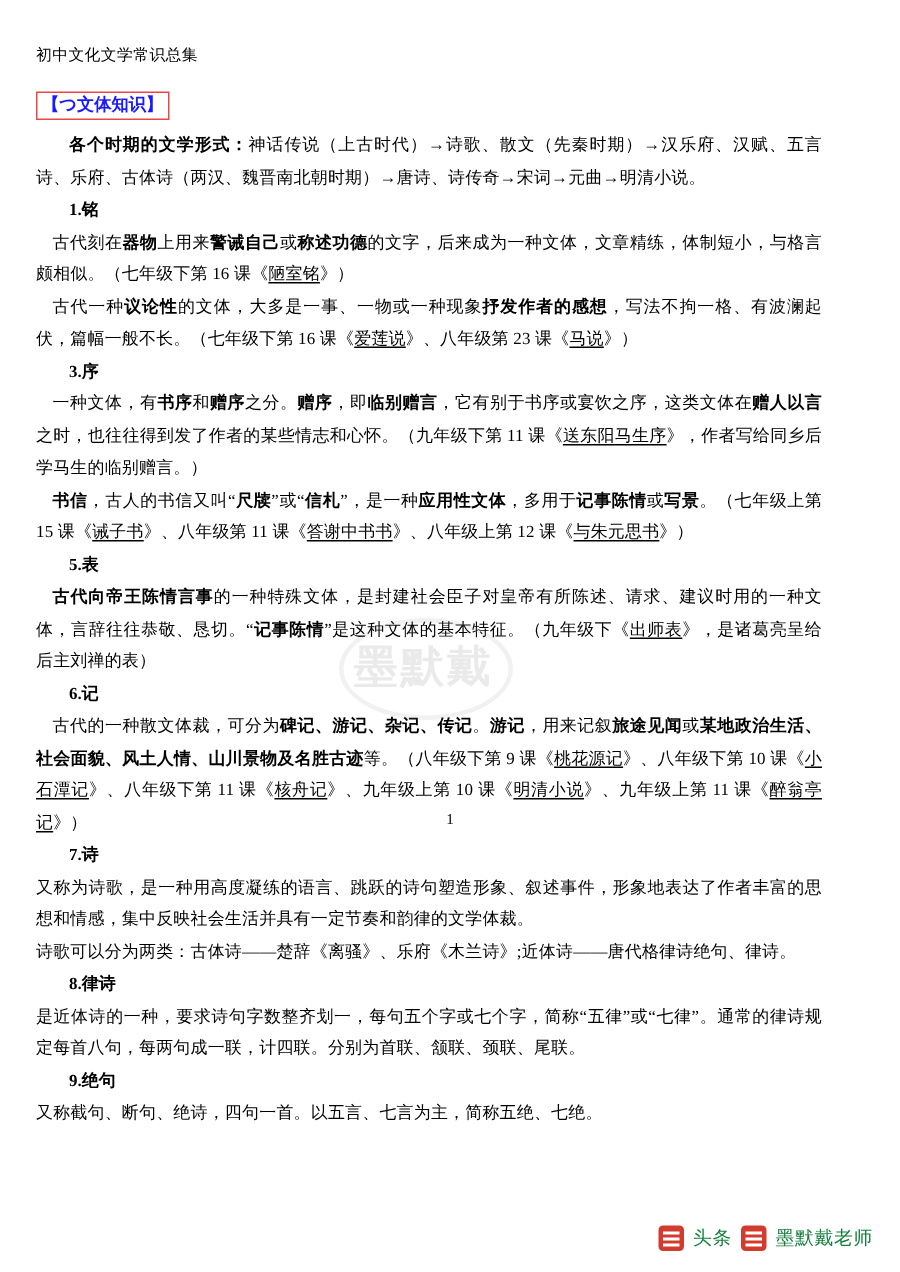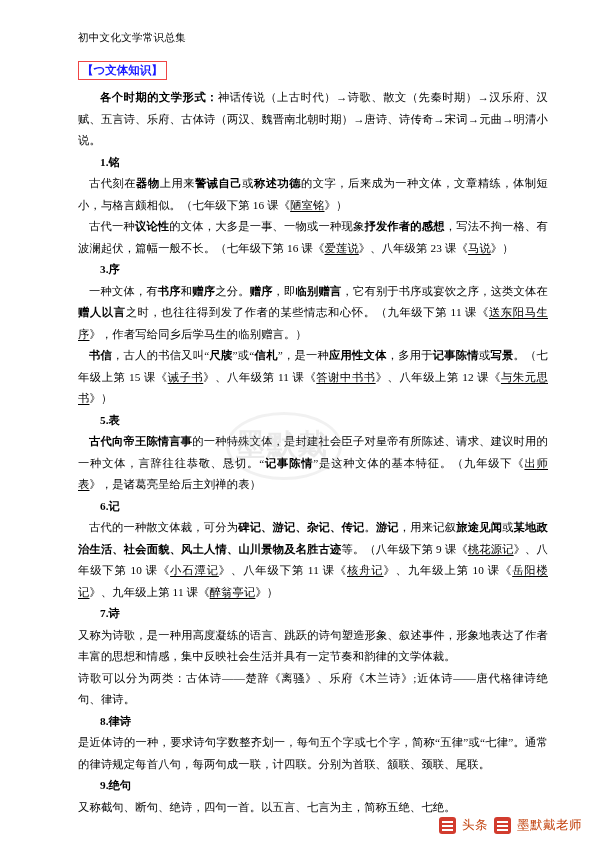--- a/index.html
+++ b/index.html
@@ -13,21 +13,21 @@
     font-family: "Liberation Serif", "DejaVu Serif", serif;
     color: #000000;
     overflow: hidden;
     position: relative;
   }
   .page {
     position: relative;
     width: 600px;
     height: 608px;
     box-sizing: border-box;
-    padding: 30px 52px 0 78px;
+    padding: 30px 52px 0 24px;
   }
   .doc-title {
     font-size: 10.5px;
     line-height: 16px;
     margin-bottom: 14px;
     letter-spacing: 0.3px;
   }
   .section-heading {
     font-size: 11.5px;
     font-weight: bold;
@@ -115,21 +115,21 @@
     position: absolute;
     left: 3px;
     top: 4px;
     width: 11px;
     height: 2px;
     background: #fff;
     box-shadow: 0 4px 0 #fff, 0 8px 0 #fff;
   }
   .footer-text {
     font-size: 12.5px;
-    color: #c2410c;
+    color: #15803d;
     font-family: "Liberation Sans", sans-serif;
     letter-spacing: 0.5px;
   }
 </style>
 </head>
 <body>
 
 <div class="page">
 
   <div class="doc-title">初中文化文学常识总集</div>
@@ -145,21 +145,21 @@
 
   <div class="num-head">3.序</div>
   <p class="indent1">一种文体，有<b>书序</b>和<b>赠序</b>之分。<b>赠序</b>，即<b>临别赠言</b>，它有别于书序或宴饮之序，这类文体在<b>赠人以言</b>之时，也往往得到发了作者的某些情志和心怀。（九年级下第 11 课《<span class="u">送东阳马生序</span>》，作者写给同乡后学马生的临别赠言。）</p>
 
   <p class="indent1"><b>书信</b>，古人的书信又叫“<b>尺牍</b>”或“<b>信札</b>”，是一种<b>应用性文体</b>，多用于<b>记事陈情</b>或<b>写景</b>。（七年级上第 15 课《<span class="u">诫子书</span>》、八年级第 11 课《<span class="u">答谢中书书</span>》、八年级上第 12 课《<span class="u">与朱元思书</span>》）</p>
 
   <div class="num-head">5.表</div>
   <p class="indent1"><b>古代向帝王陈情言事</b>的一种特殊文体，是封建社会臣子对皇帝有所陈述、请求、建议时用的一种文体，言辞往往恭敬、恳切。“<b>记事陈情</b>”是这种文体的基本特征。（九年级下《<span class="u">出师表</span>》，是诸葛亮呈给后主刘禅的表）</p>
 
   <div class="num-head">6.记</div>
-  <p class="indent1">古代的一种散文体裁，可分为<b>碑记、游记、杂记、传记</b>。<b>游记</b>，用来记叙<b>旅途见闻</b>或<b>某地政治生活、社会面貌、风土人情、山川景物及名胜古迹</b>等。（八年级下第 9 课《<span class="u">桃花源记</span>》、八年级下第 10 课《<span class="u">小石潭记</span>》、八年级下第 11 课《<span class="u">核舟记</span>》、九年级上第 10 课《<span class="u">岳阳楼记</span>》、九年级上第 11 课《<span class="u">醉翁亭记</span>》）</p>
+  <p class="indent1">古代的一种散文体裁，可分为<b>碑记、游记、杂记、传记</b>。<b>游记</b>，用来记叙<b>旅途见闻</b>或<b>某地政治生活、社会面貌、风土人情、山川景物及名胜古迹</b>等。（八年级下第 9 课《<span class="u">桃花源记</span>》、八年级下第 10 课《<span class="u">小石潭记</span>》、八年级下第 11 课《<span class="u">核舟记</span>》、九年级上第 10 课《<span class="u">明清小说</span>》、九年级上第 11 课《<span class="u">醉翁亭记</span>》）</p>
 
   <div class="num-head">7.诗</div>
   <p>又称为诗歌，是一种用高度凝练的语言、跳跃的诗句塑造形象、叙述事件，形象地表达了作者丰富的思想和情感，集中反映社会生活并具有一定节奏和韵律的文学体裁。</p>
   <p>诗歌可以分为两类：古体诗——楚辞《离骚》、乐府《木兰诗》;近体诗——唐代格律诗绝句、律诗。</p>
 
   <div class="num-head">8.律诗</div>
   <p>是近体诗的一种，要求诗句字数整齐划一，每句五个字或七个字，简称“五律”或“七律”。通常的律诗规定每首八句，每两句成一联，计四联。分别为首联、颔联、颈联、尾联。</p>
 
   <div class="num-head">9.绝句</div>
   <p>又称截句、断句、绝诗，四句一首。以五言、七言为主，简称五绝、七绝。</p>

